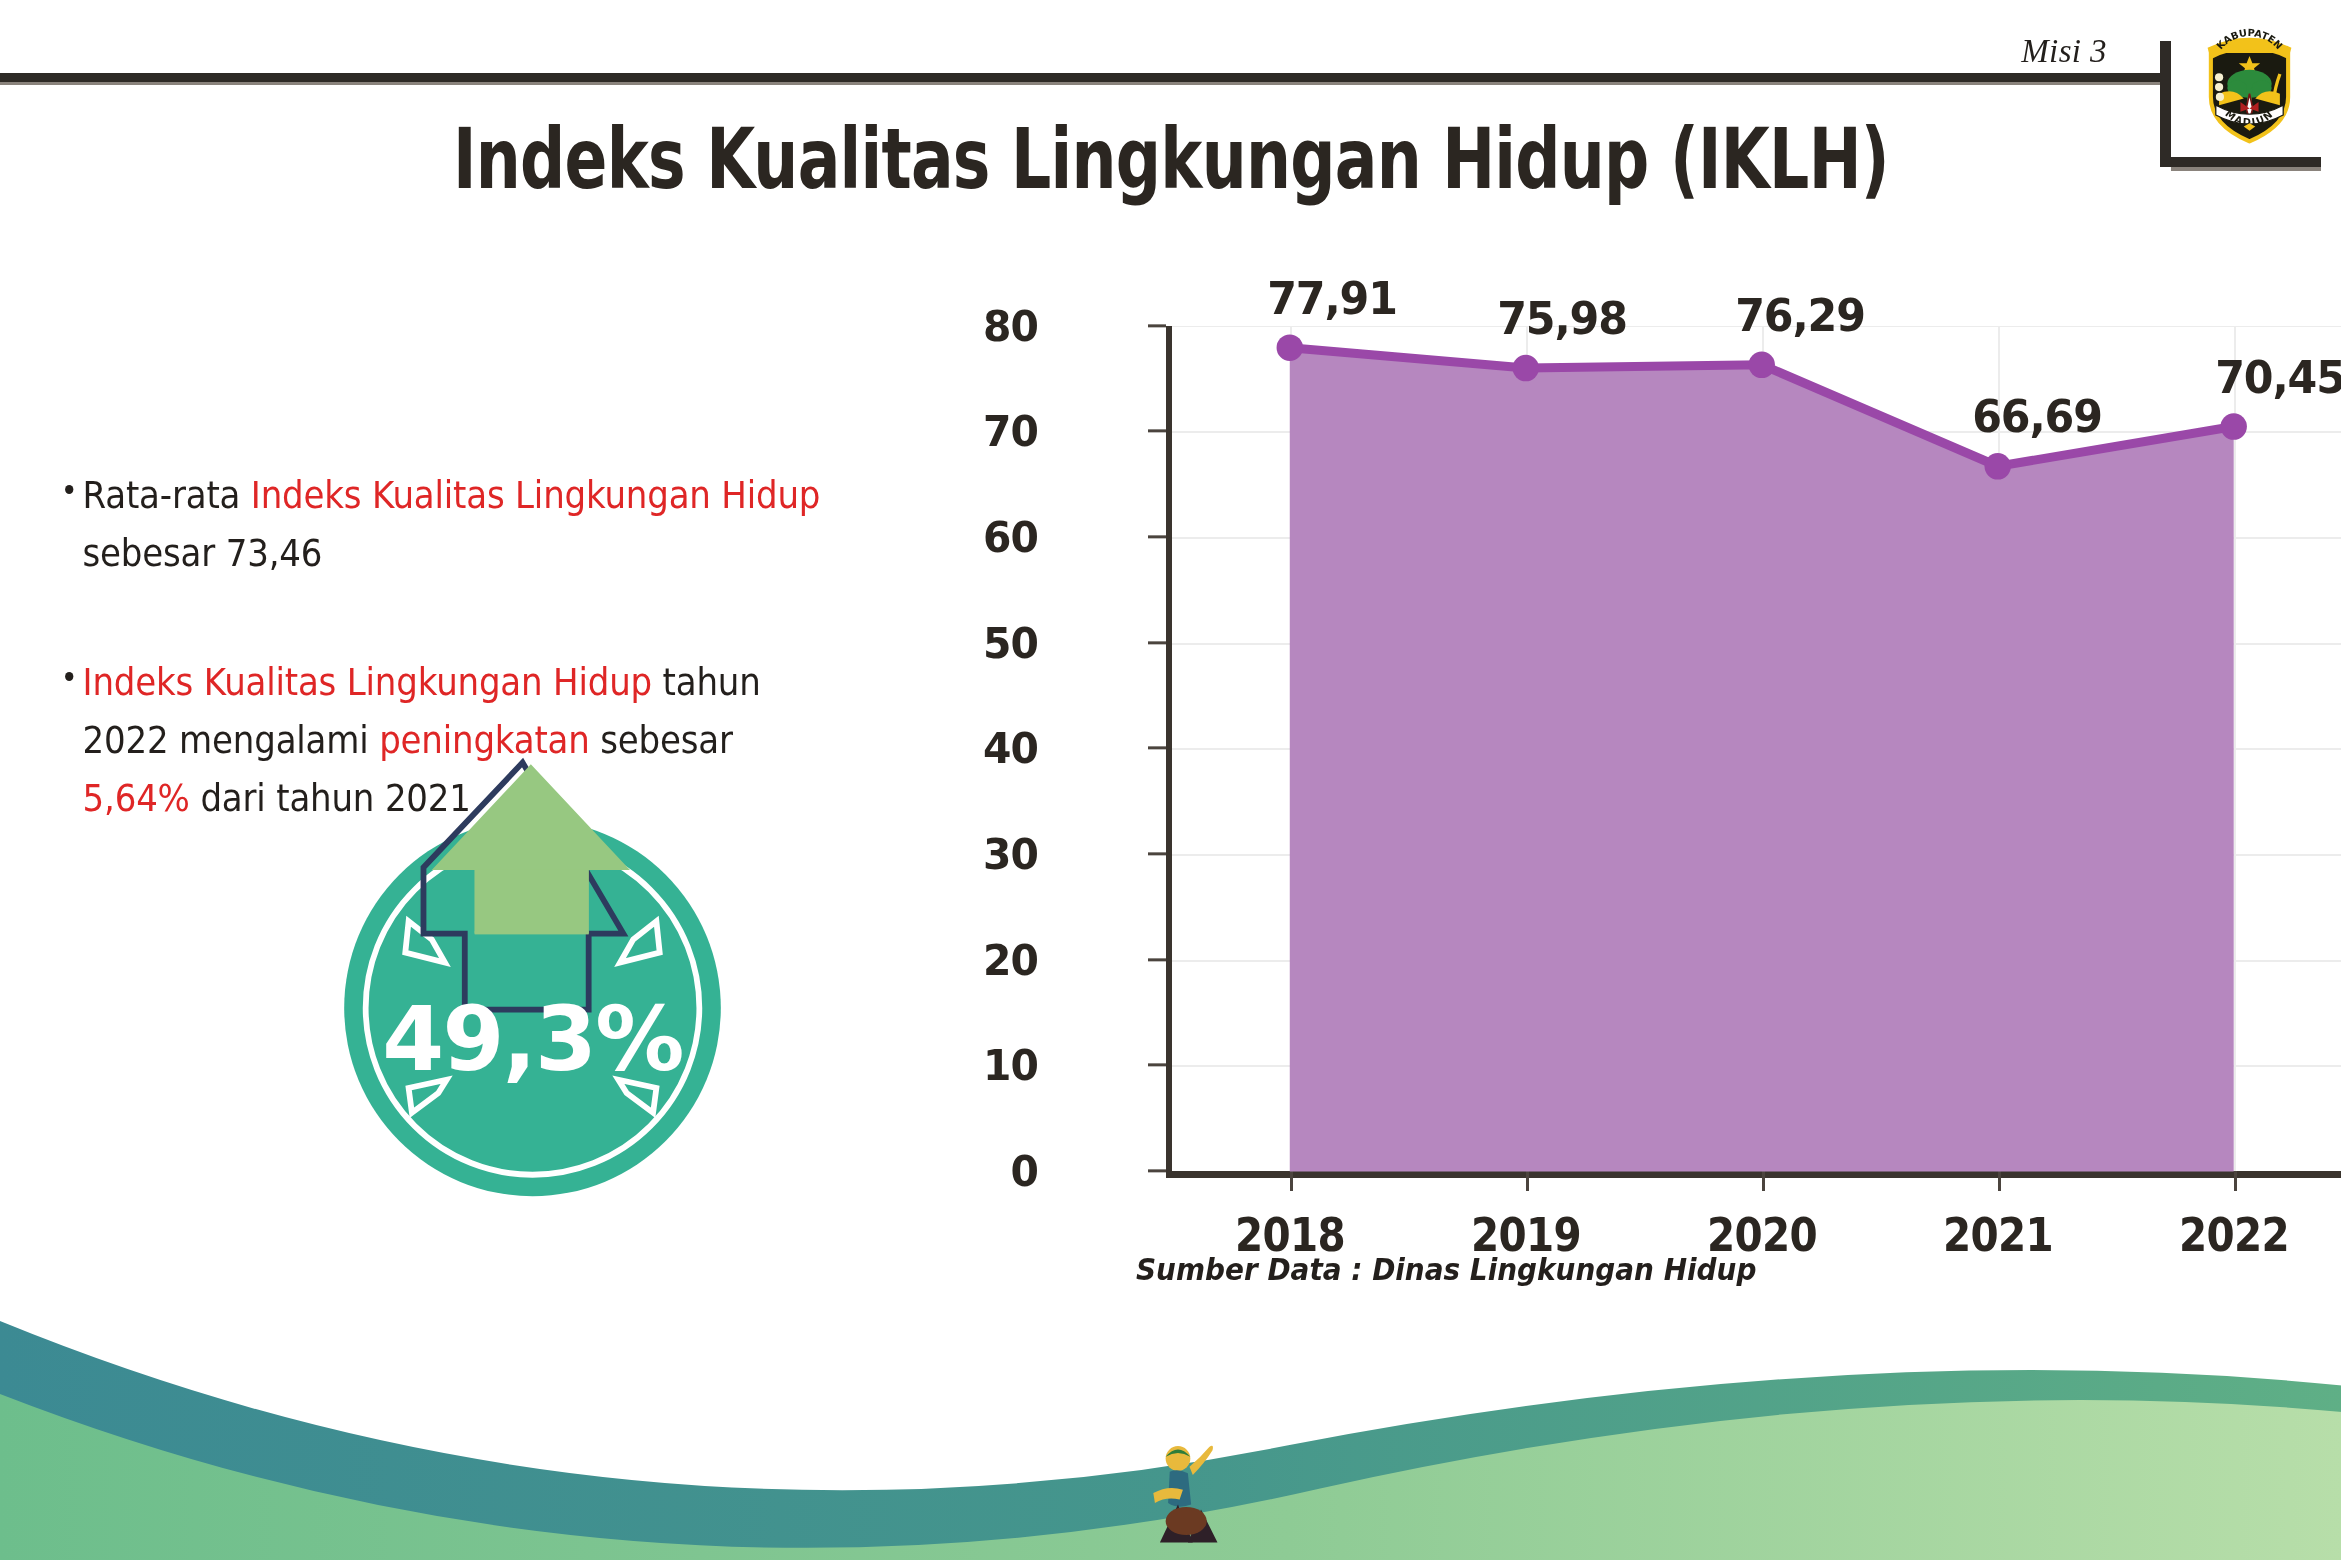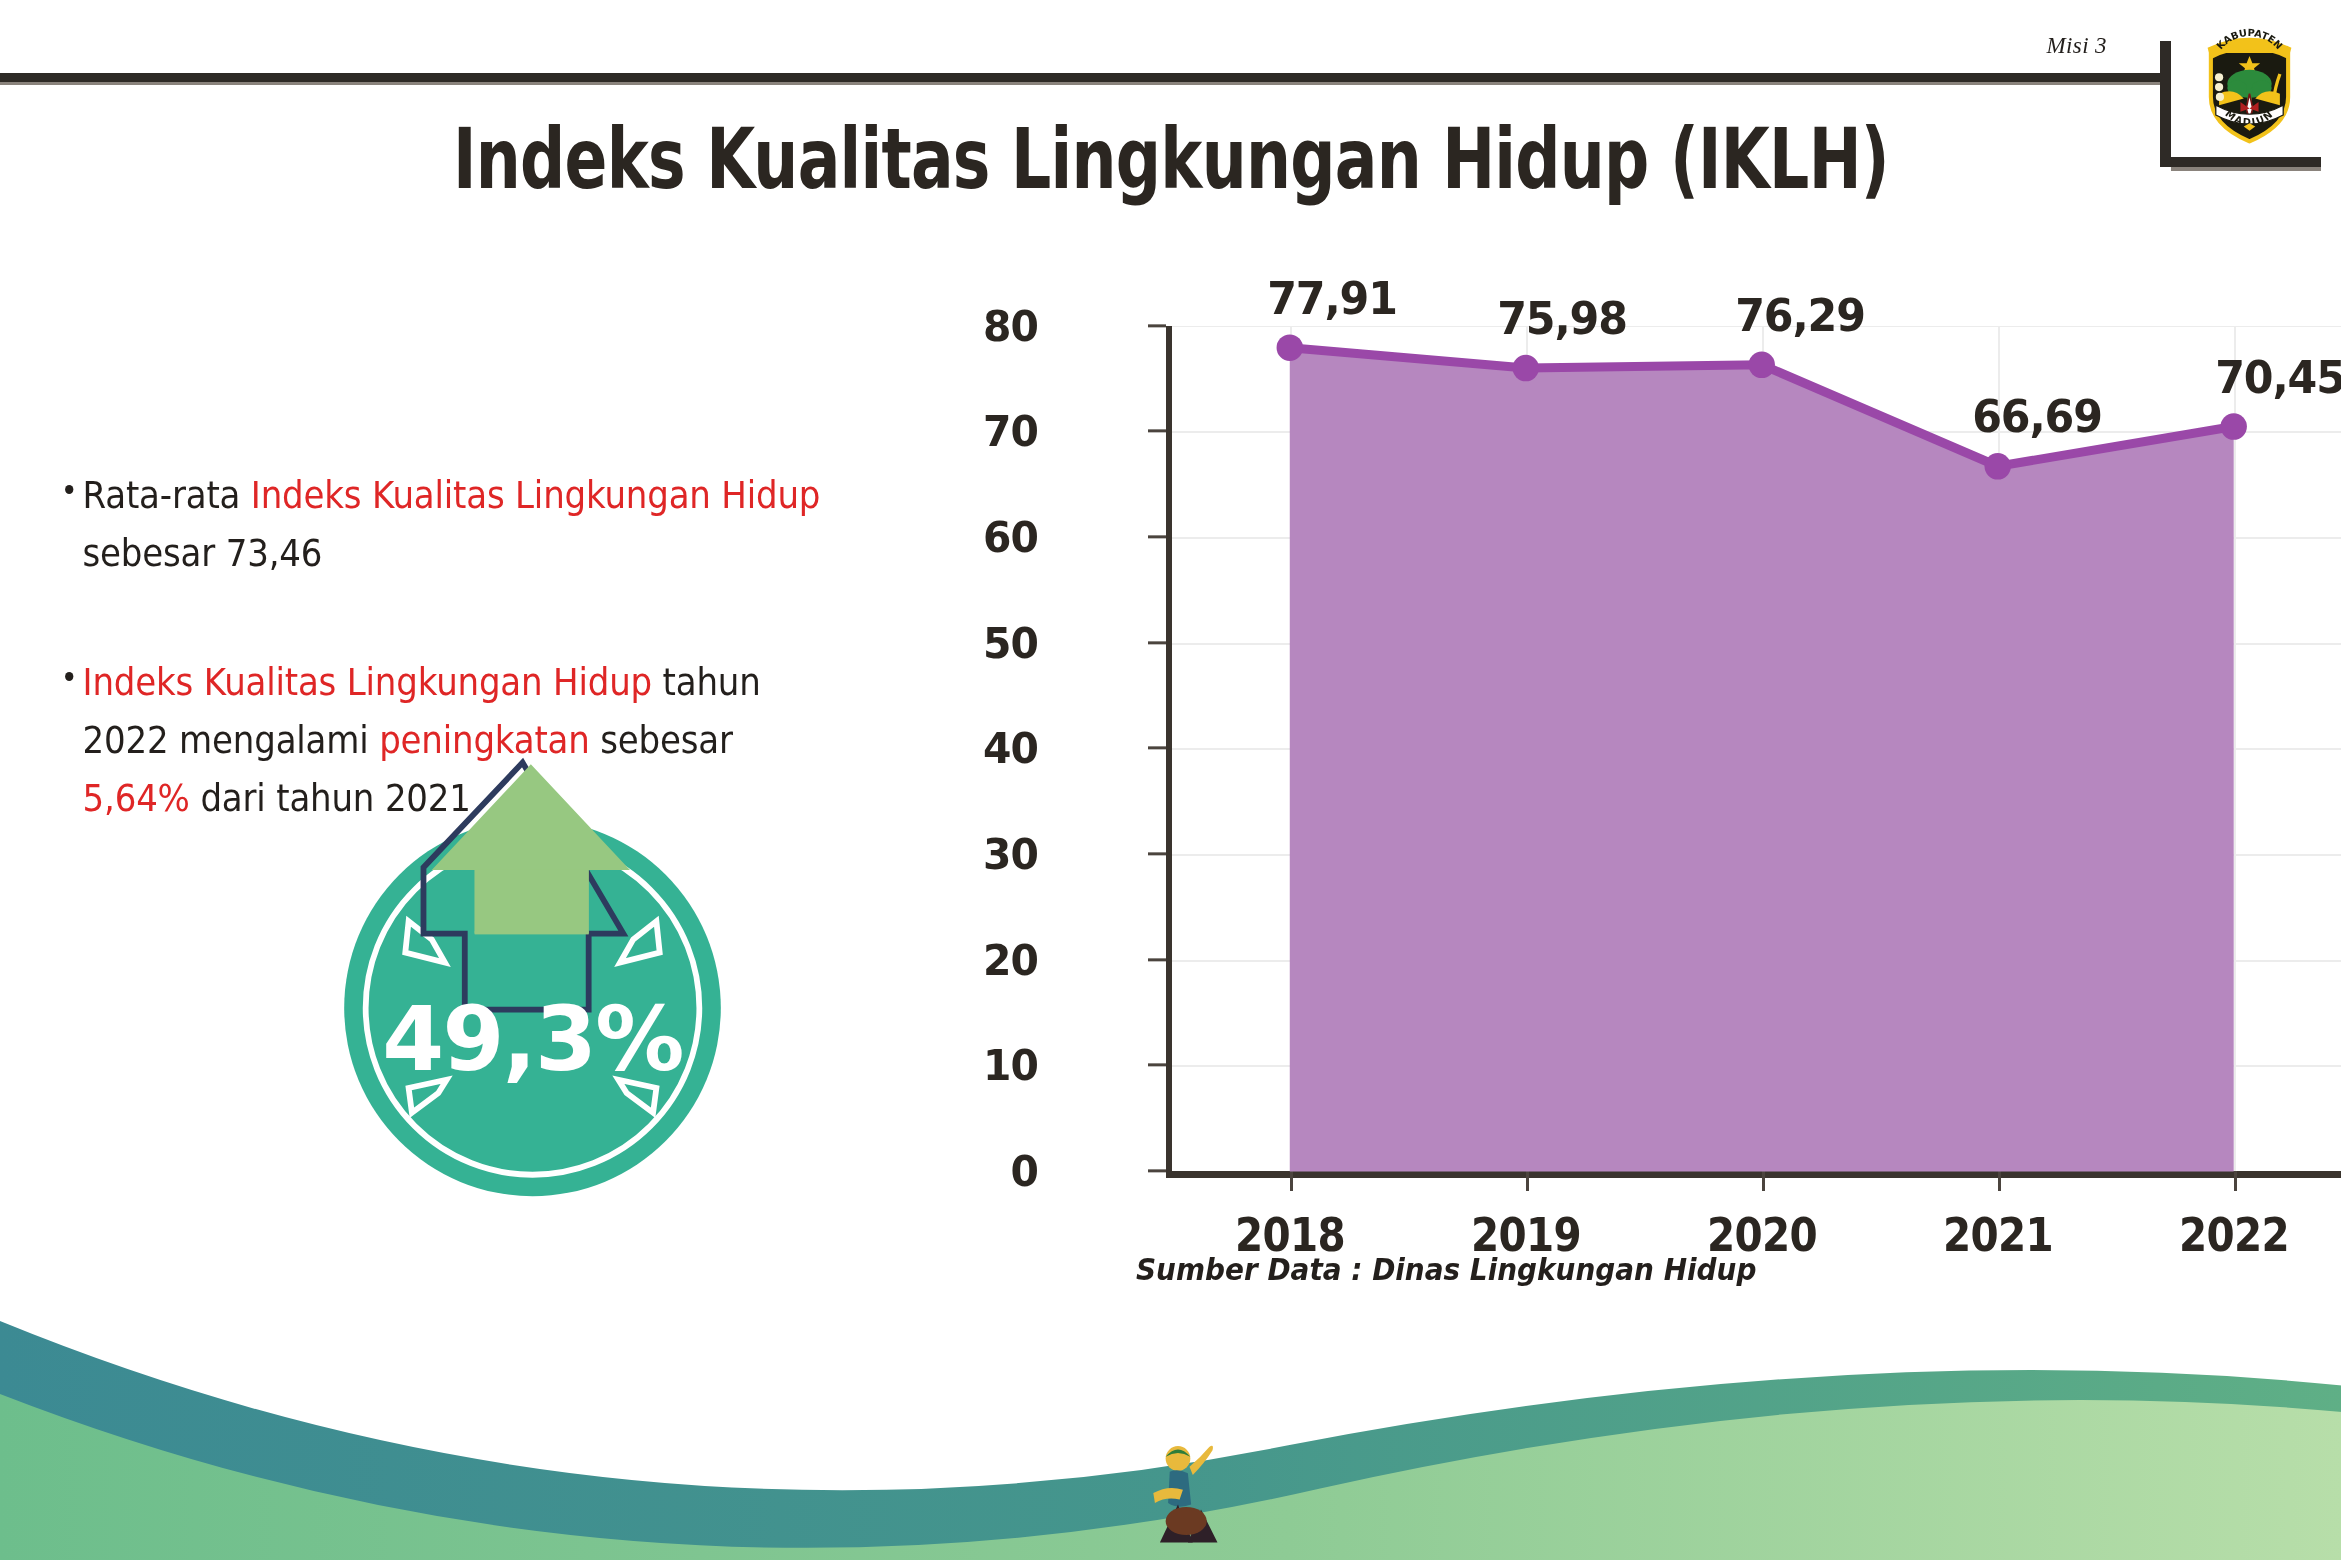--- a/index.html
+++ b/index.html
@@ -40,21 +40,21 @@
     position:absolute;
     left:2171px; top:167px;
     width:150px; height:4.1px;
     background:#8a837c;
   }
   #misi-label {
     position:absolute;
     right:235px; top:33px;
     font-family:"Liberation Serif", serif;
     font-style:italic;
-    font-size:23px;
+    font-size:33px;
     color:#231f1c;
     letter-spacing:0.4px;
     white-space:nowrap;
   }
   #crest {
     position:absolute;
     left:2201px; top:23px;
     width:97px; height:122px;
   }
 

